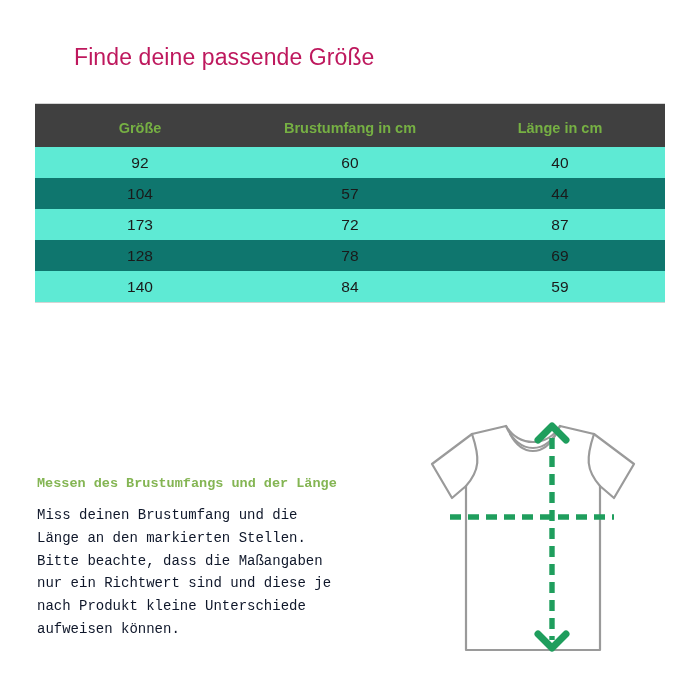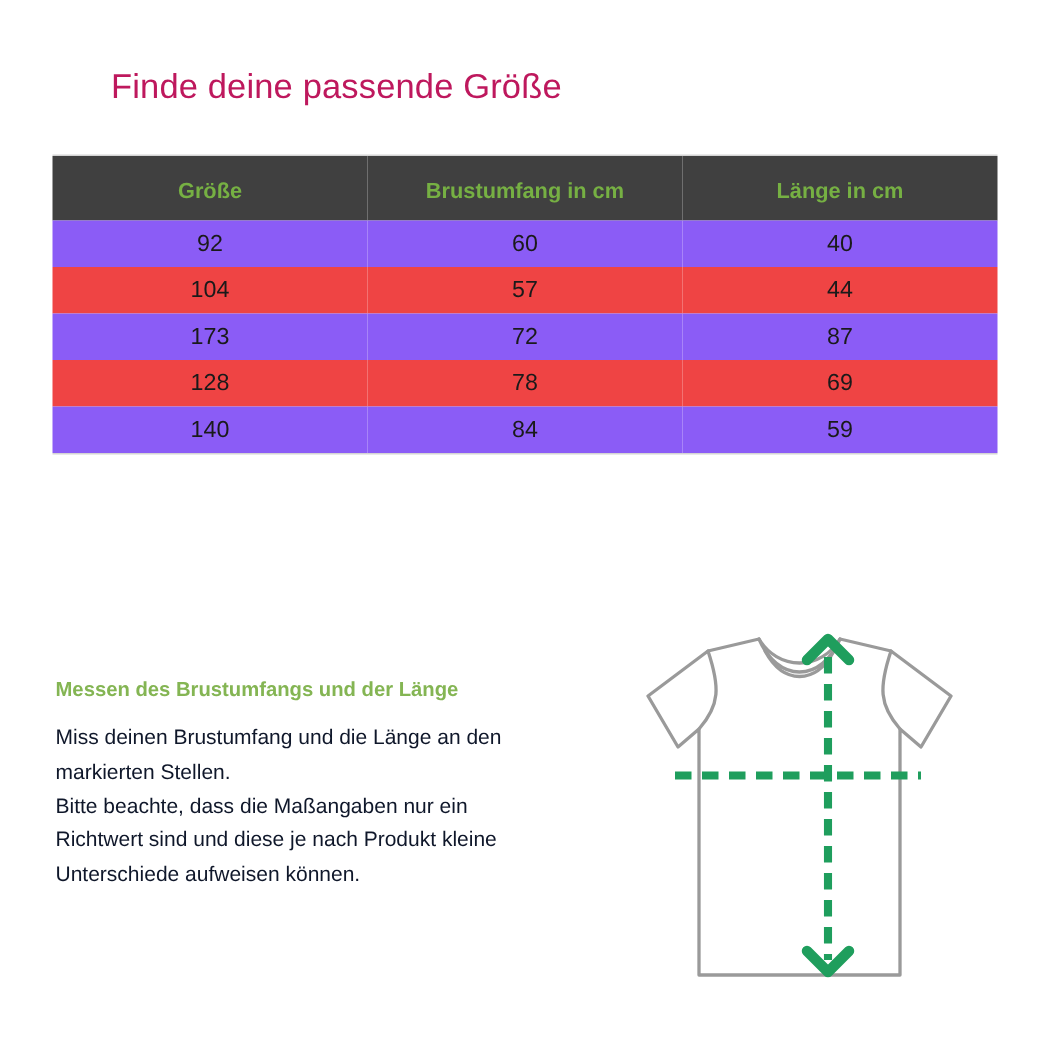--- a/index.html
+++ b/index.html
@@ -60,35 +60,36 @@
     padding: 16px 0 11px 0;
     text-align: center;
     background: #404040;
   }
   .size-table td {
     font-size: 15.5px;
     font-weight: 400;
     color: #1a1a1a;
     text-align: center;
     padding: 7px 0 6px 0;
-    background: #ef4444;
+    background: #0f766e;
   }
   .size-table tbody tr.odd td {
-    background: #8b5cf6;
+    background: #5eead4;
   }
   .col-a { width: 33.33%; }
   .col-b { width: 33.33%; }
   .col-c { width: 33.33%; }
 
   
   .measure-block {
     position: absolute;
     left: 37px;
-    top: 452px;
+    top: 476px;
     width: 300px;
+    font-family: Liberation Mono, monospace;
   }
   .measure-heading {
     font-size: 13.5px;
     font-weight: bold;
     color: #84b553;
     margin: 0 0 12px 0;
     line-height: 1.2;
   }
   .measure-body {
     font-size: 14px;

